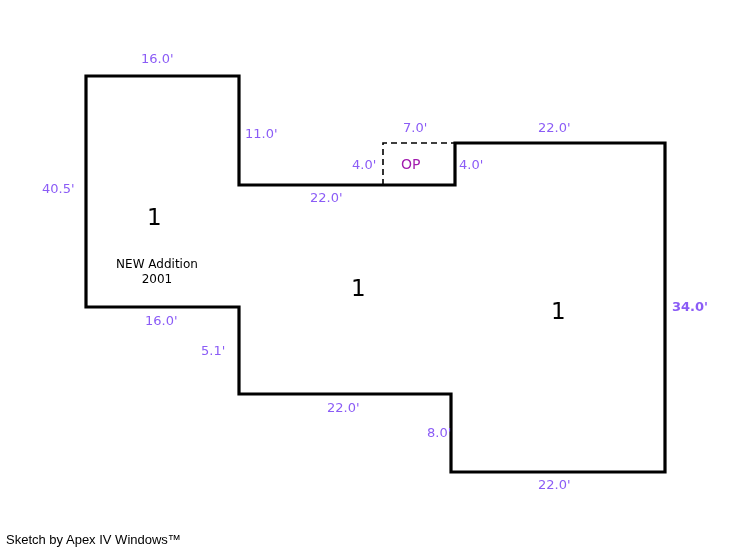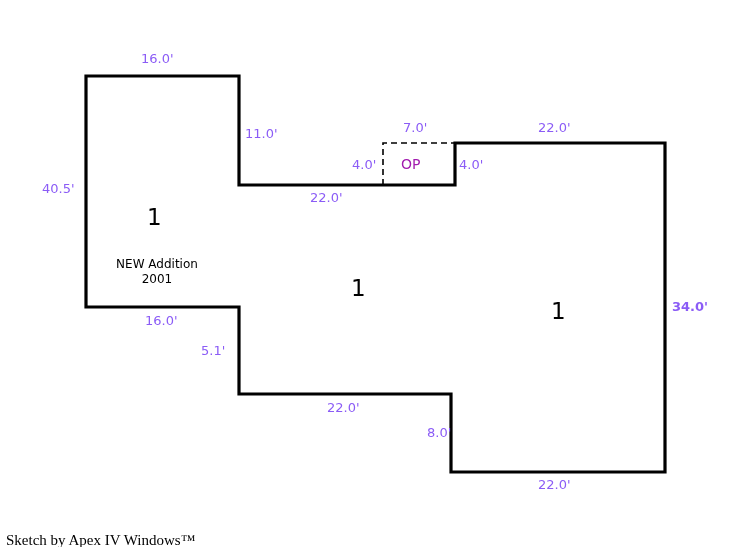--- a/index.html
+++ b/index.html
@@ -50,22 +50,22 @@
   .op-label {
     position: absolute;
     font-family: "DejaVu Sans", "Liberation Sans", sans-serif;
     font-size: 14px;
     color: #a21caf;
     white-space: nowrap;
     line-height: 1;
   }
   .credit {
     position: absolute;
-    font-family: Liberation Serif, serif;
-    font-size: 15px;
+    font-family: Liberation Sans, sans-serif;
+    font-size: 13px;
     color: #000000;
     white-space: nowrap;
     line-height: 1;
   }
 </style>
 </head>
 <body>
 
 <svg id="sketch-canvas" viewBox="0 0 746 547" xmlns="http://www.w3.org/2000/svg">
   <rect x="0" y="0" width="746" height="547" fill="#ffffff"></rect>

